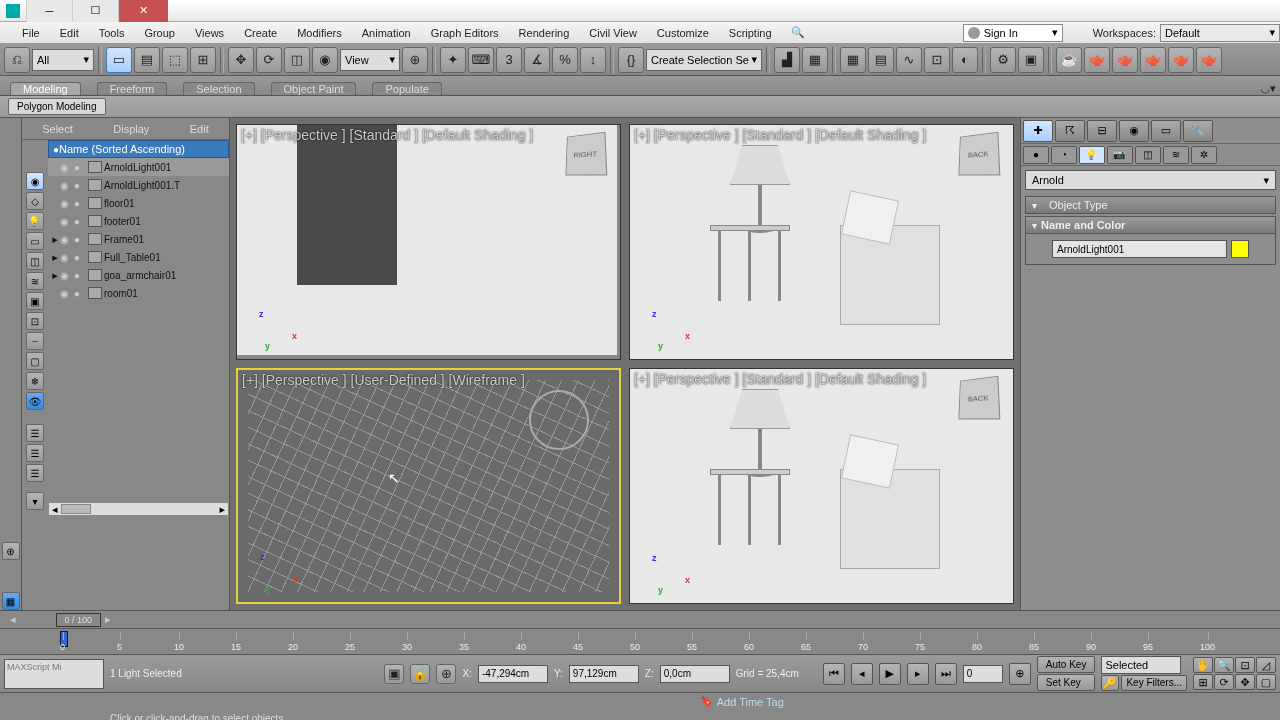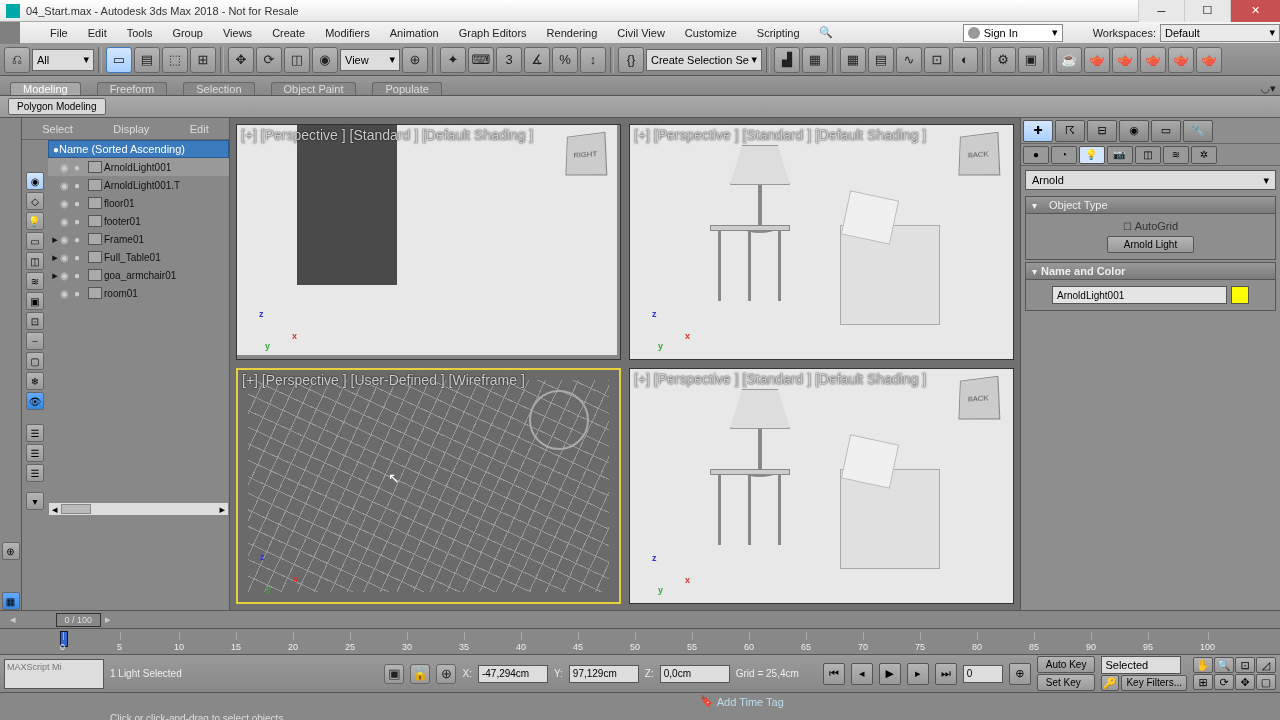--- a/index.html
+++ b/index.html
@@ -7,21 +7,21 @@
 
 
 .titlebar { height: 22px; background: linear-gradient(#fff,#e8e8e8); display: flex; align-items: center; padding-left: 6px; border-bottom: 1px solid #aaa; }
 .titlebar .app-icon { width: 14px; height: 14px; background: #0aa; margin-right: 6px; }
 .titlebar .title { flex: 1; color: #333; }
 .win-btns { display: flex; }
 .win-btn { width: 46px; height: 22px; display: flex; align-items: center; justify-content: center; background: #e8e8e8; border-left: 1px solid #ccc; }
 .win-btn.close { background: #c75050; color: #fff; width: 50px; }
 
 
-.menubar { height: 22px; background: linear-gradient(#f4f4f4,#e2e2e2); display: flex; align-items: center; padding-left: 20px; border-bottom: 1px solid #999; margin-left: 20px; }
+.menubar { height: 22px; background: linear-gradient(#f4f4f4,#e2e2e2); display: flex; align-items: center; padding-left: 12px; border-bottom: 1px solid #999; }
 .menu-item { padding: 0 10px; height: 100%; display: flex; align-items: center; color: #222; cursor: default; }
 .menubar .spacer { flex: 1; }
 .signin { width: 100px; height: 18px; background: #fff; border: 1px solid #888; display: flex; align-items: center; padding: 0 4px; margin-right: 30px; }
 .signin .avatar { width: 12px; height: 12px; border-radius: 50%; background: #999; margin-right: 4px; }
 .workspace-lbl { color:#222; margin-right:4px; }
 .workspace-sel { width:120px; height:18px; background:#eaeaea; border:1px solid #888; padding:0 4px; display:flex; align-items:center; }
 
 
 .toolbar { height: 32px; background: linear-gradient(#9a9a9a,#888); border-bottom: 1px solid #555; display: flex; align-items: center; padding: 0 4px; gap: 2px; }
 .tb-btn { width: 26px; height: 26px; background: linear-gradient(#b5b5b5,#999); border: 1px solid #666; border-radius: 3px; display: flex; align-items: center; justify-content: center; font-size: 13px; color:#222; }
@@ -132,21 +132,20 @@
 .wire-grid { position:absolute; inset:10px; background:
   repeating-linear-gradient(25deg, transparent, transparent 14px, #aaa 14px, #aaa 15px),
   repeating-linear-gradient(115deg, transparent, transparent 14px, #aaa 14px, #aaa 15px);
   opacity:0.7; }
 </style>
 </head>
 <body>
 
 <div class="titlebar">
   <div class="app-icon"></div>
-  <div class="title">04_Start.max - Autodesk 3ds Max 2018 - Not for Resale</div>
   <div class="win-btns">
     <div class="win-btn">─</div>
     <div class="win-btn">☐</div>
     <div class="win-btn close">✕</div>
   </div>
 </div>
 
 <div class="menubar">
   <div class="menu-item">File</div>
   <div class="menu-item">Edit</div>
@@ -443,24 +442,20 @@
       <div class="cmd-sub">📷</div>
       <div class="cmd-sub">◫</div>
       <div class="cmd-sub">≋</div>
       <div class="cmd-sub">✲</div>
     </div>
     <div class="cmd-dropdown">
         <span>Arnold</span>
         <span>▾</span>
       </div>
     <div class="rollout-hdr">▾ <span style="margin-left:12px;font-weight:normal;">Object Type</span></div>
-    <div class="rollout-body">
-      <label class="rollout-check">☐ <span>AutoGrid</span></label>
-      <div class="rollout-btn">Arnold Light</div>
-    </div>
     <div class="rollout-hdr">▾ <span style="margin-left:4px;font-weight:bold;">Name and Color</span></div>
     <div class="rollout-body">
       <div class="rollout-input-row">
         <input class="rollout-input" value="ArnoldLight001" style="">
         <div class="rollout-color"></div>
       </div>
     </div>
   </div>
 </div>
 

